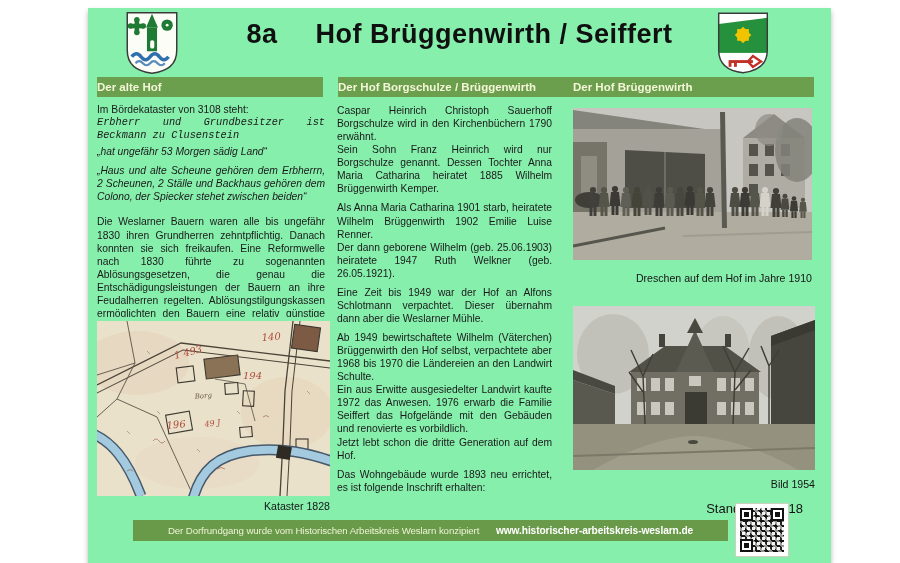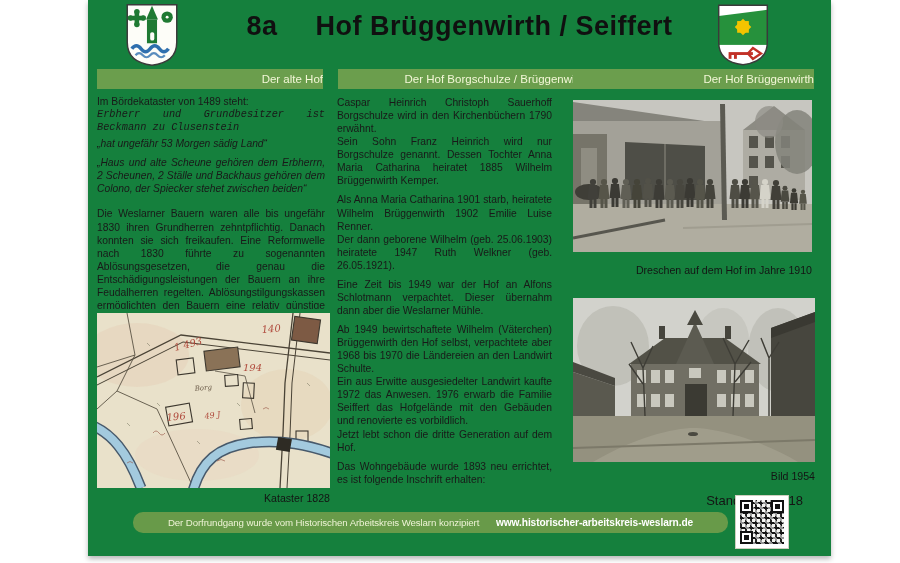--- a/index.html
+++ b/index.html
@@ -1,29 +1,29 @@
 <!DOCTYPE html>
 <html><head>
 <meta charset="utf-8">
 <style>
   html,body{margin:0;padding:0;}
   body{width:900px;height:563px;background:#ffffff;overflow:hidden;position:relative;
        font-family:"Liberation Sans",sans-serif;color:#1b1b1b;}
-  .plaque{position:absolute;left:88px;top:0;width:743px;height:556px;background:#15803d;
+  .plaque{position:absolute;left:88px;top:8px;width:743px;height:556px;background:#86efac;
           box-shadow:0 3px 5px rgba(0,0,0,.28);}
   
   .title-row{position:absolute;left:0;top:11px;width:100%;text-align:center;
              font-weight:bold;font-size:27px;letter-spacing:.5px;color:#101010;white-space:nowrap;}
   .title-num{margin-right:38px;}
   .crest{position:absolute;top:2px;}
   .crest.left{left:36px;}
   .crest.right{left:628px;}
   
   .col-bar{position:absolute;top:69px;height:20px;background:#6b9e4d;color:#f3f7d7;
-           font-weight:normal;font-size:11.5px;line-height:20px;text-align:right;white-space:nowrap;overflow:hidden;}
+           font-weight:bold;font-size:11.5px;line-height:20px;text-align:left;white-space:nowrap;overflow:hidden;}
   #bar1{left:9px;width:226px;}
   #bar2{left:250px;width:250px;}
   #bar3{left:485px;width:241px;}
   
   .coltext{position:absolute;font-size:10.3px;line-height:1.27;text-align:justify;color:#191919;}
   #col1text{left:9px;top:95px;width:228px;height:214px;overflow:hidden;}
   #col2text{left:249px;top:96px;width:215px;height:408px;overflow:hidden;}
   .coltext p{margin:0 0 6px 0;}
   .coltext p.tight{margin-bottom:0;}
   .coltext p.smallgap{margin-bottom:3px;font-family:Liberation Mono, monospace;}
@@ -34,21 +34,21 @@
   .map svg,.photo svg{display:block;width:100%;height:100%;}
   .caption{position:absolute;text-align:right;font-size:10.6px;color:#141414;}
   #cap-map{left:9px;top:492px;width:233px;}
   .photo1{position:absolute;left:485px;top:100px;width:239px;height:152px;}
   #cap-photo1{left:485px;top:264px;width:239px;}
   .photo2{position:absolute;left:485px;top:298px;width:242px;height:164px;}
   #cap-photo2{left:485px;top:470px;width:242px;}
   #stand{left:485px;top:493px;width:230px;font-size:13px;}
   
   .footer-bar{position:absolute;left:45px;top:512px;width:595px;height:21px;background:#689a49;
-              text-align:center;line-height:21px;white-space:nowrap;font-size:9.7px;letter-spacing:-0.1px;border-radius:10px;}
+              text-align:center;line-height:21px;white-space:nowrap;font-size:9.7px;letter-spacing:-0.1px;}
   .footer-text{color:#eef3d6;}
   .footer-url{color:#ffffff;font-weight:bold;margin-left:14px;font-size:10.2px;}
   
   .qr{position:absolute;left:647px;top:495px;width:44px;height:44px;background:#ffffff;
       border:1px solid #cfcfc0;padding:4px;}
   .qr-inner{position:relative;width:100%;height:100%;
       background:
         repeating-linear-gradient(45deg,transparent 0 3px,rgba(255,255,255,.55) 3px 6px),
         repeating-linear-gradient(90deg,rgba(20,20,20,.93) 0 2px,transparent 2px 5px),
         repeating-linear-gradient(0deg,#141414 0 2px,#f2f2ee 2px 5px);}
@@ -104,21 +104,21 @@
       <path d="M41,50.5 L50,56.5 L41,62.5 L35.5,56.5 Z" fill="none" stroke="#c23127" stroke-width="2.6"></path>
     </g>
     <path d="M3,3 H57 V44 Q57,66 30,69 Q3,66 3,44 Z" fill="none" stroke="#3a3a3a" stroke-width="1.6"></path>
   </svg>
 
   <div class="col-bar" id="bar1">Der alte Hof</div>
   <div class="col-bar" id="bar2">Der Hof Borgschulze / Brüggenwirth</div>
   <div class="col-bar" id="bar3">Der Hof Brüggenwirth</div>
 
   <section class="coltext" id="col1text">
-    <p class="tight">Im Bördekataster von 1489 steht:</p>
+    <p class="tight">Im Bördekataster von 3108 steht:</p>
     <p class="quote smallgap">Erbherr und Grundbesitzer ist Beckmann zu Clusenstein</p>
     <p class="quote">„hat ungefähr 53 Morgen sädig Land“</p>
     <p class="quote">„Haus und alte Scheune gehören dem Erbherrn, 2 Scheunen, 2 Ställe und Backhaus gehören dem Colono, der Spiecker stehet zwischen beiden“</p>
     <p class="gap-top">Die Weslarner Bauern waren alle bis ungefähr 1830 ihren Grundherren zehntpflichtig. Danach konnten sie sich freikaufen. Eine Reformwelle nach 1830 führte zu sogenannten Ablösungsgesetzen, die genau die Entschädigungsleistungen der Bauern an ihre Feudalherren regelten. Ablösungstilgungskassen ermöglichten den Bauern eine relativ günstige Ablösung, die aber immer noch auf Jahrzehnte belastend blieb.</p>
   </section>
 
   <div class="map">
     <svg viewBox="0 0 233 175" preserveAspectRatio="none">
       <rect width="233" height="175" fill="#e9e1ca"></rect>
       <ellipse cx="40" cy="42" rx="52" ry="32" fill="#e6d2ba" opacity=".55"></ellipse>

